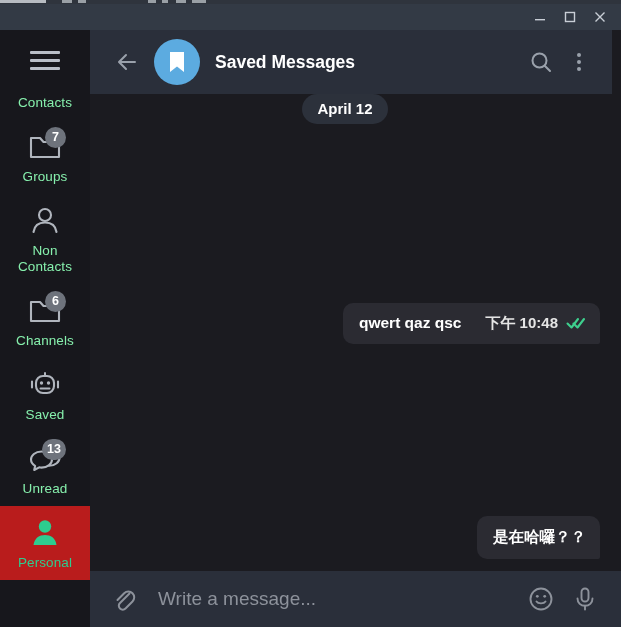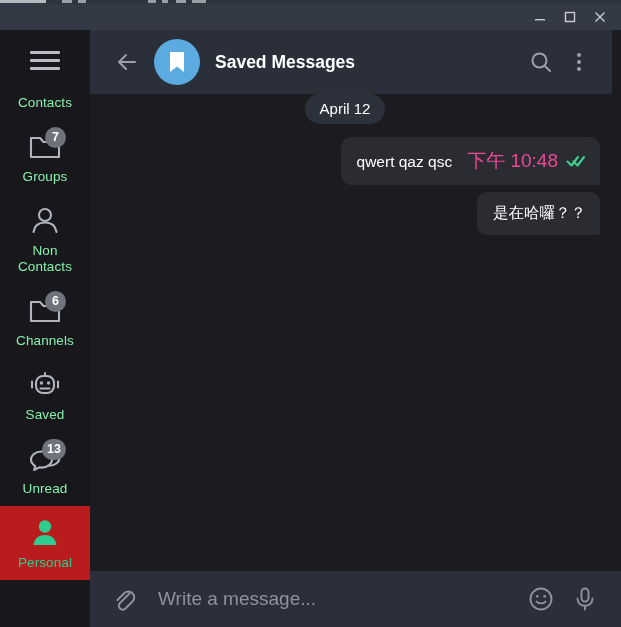--- a/index.html
+++ b/index.html
@@ -178,24 +178,25 @@
   }
 
   
   .chat-area {
     position: absolute;
     top: 94px; left: 90px;
     width: 531px; height: 477px;
     background: #1b1b20;
     display: flex;
     flex-direction: column;
-    justify-content: flex-start;
+    justify-content: space-between;
     align-items: flex-end;
     padding: 0 21px 12px 0;
     overflow: hidden;
+    font-weight: bold;
   }
 
   .date-pill-row {
     width: 100%;
     display: flex;
     justify-content: center;
     margin-bottom: 13px;
   }
   .date-pill {
     background: #2c313b;
@@ -214,37 +215,37 @@
   .msg-row:last-child { margin-bottom: 0; padding-left: 48px; }
 
   .bubble {
     position: relative;
     background: #2b2b32;
     border-radius: 10px;
     border-bottom-right-radius: 2px;
     padding: 11px 14px 11px 16px;
     display: flex;
     align-items: baseline;
-    gap: 15px;
+    gap: 24px;
     max-width: 420px;
   }
   .bubble-text {
     font-size: 15.5px;
     color: #ffffff;
     white-space: nowrap;
   }
   .bubble-meta {
     display: flex;
     align-items: center;
     gap: 8px;
     flex: none;
   }
   .bubble-time {
-    font-size: 19px;
-    color: #ec4899;
+    font-size: 15px;
+    color: #e5e5e5;
     white-space: nowrap;
   }
   .ticks { color: #3ecf8e; display: flex; align-items: center; }
   .ticks svg { display: block; }
 
   
   .composer {
     position: absolute;
     bottom: 0; left: 90px;
     width: 531px; height: 56px;

